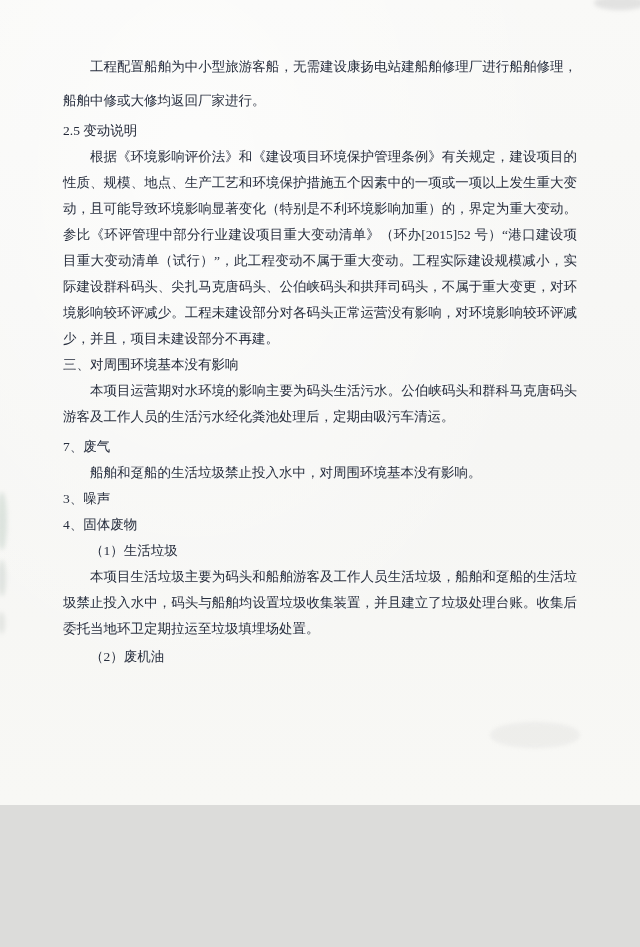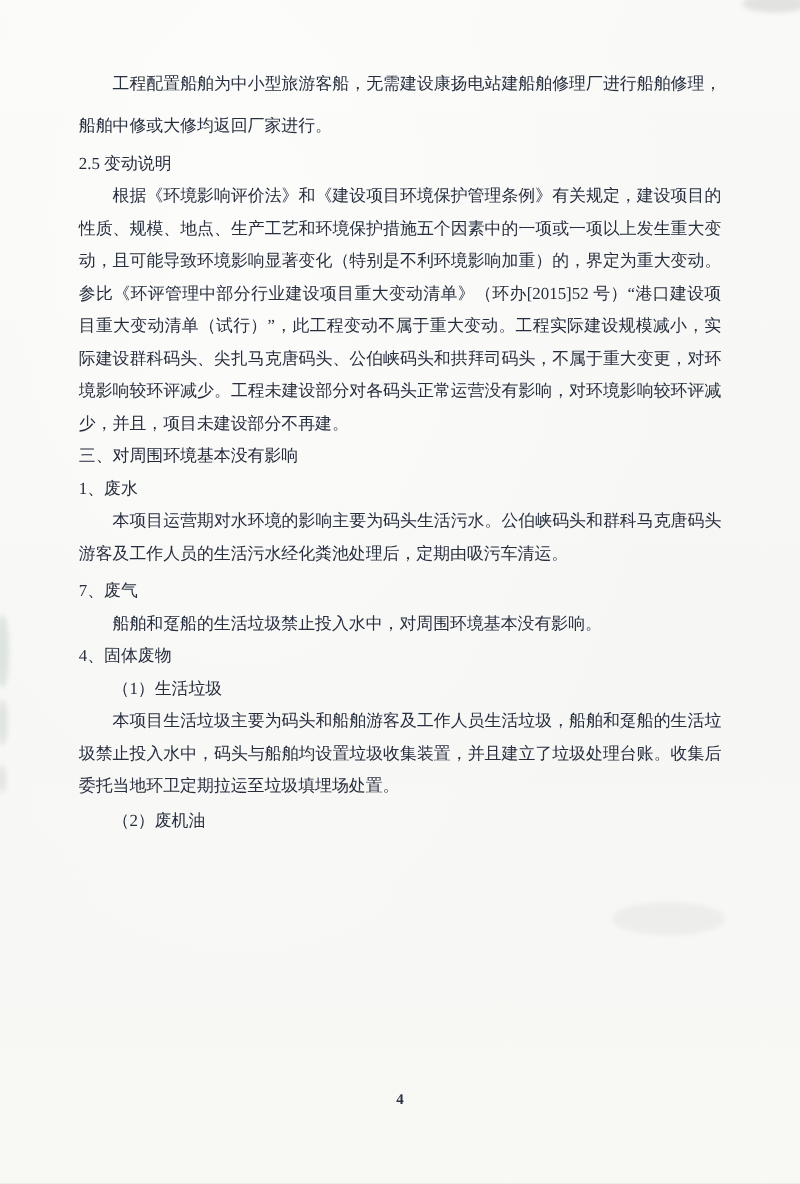--- a/index.html
+++ b/index.html
@@ -1,19 +1,19 @@
 <!DOCTYPE html>
 <html><head>
 <meta charset="utf-8">
 <style>
   html, body { margin: 0; padding: 0; background: #dcdcda; }
   .page {
     position: relative;
     width: 640px;
-    height: 947px;
+    height: 805px;
     margin: 0 auto;
     background:
       radial-gradient(ellipse at 30% 20%, rgba(255,255,255,0.6), rgba(255,255,255,0) 60%),
       linear-gradient(180deg, #f9f9f7 0%, #f6f6f4 55%, #f8f8f5 100%);
     overflow: hidden;
     font-family: "Liberation Serif", "DejaVu Serif", serif;
     color: #272e3e;
   }
   .content {
     position: absolute;
@@ -58,24 +58,24 @@
   <div class="smudge smudge-b"></div>
   <div class="smudge smudge-c"></div>
   <div class="smudge smudge-d"></div>
   <div class="smudge smudge-e"></div>
 
   <div class="content">
     <p class="para first-para">工程配置船舶为中小型旅游客船，无需建设康扬电站建船舶修理厂进行船舶修理，船舶中修或大修均返回厂家进行。</p>
     <div class="heading">2.5 变动说明</div>
     <p class="para">根据《环境影响评价法》和《建设项目环境保护管理条例》有关规定，建设项目的性质、规模、地点、生产工艺和环境保护措施五个因素中的一项或一项以上发生重大变动，且可能导致环境影响显著变化（特别是不利环境影响加重）的，界定为重大变动。参比《环评管理中部分行业建设项目重大变动清单》（环办[2015]52 号）“港口建设项目重大变动清单（试行）”，此工程变动不属于重大变动。工程实际建设规模减小，实际建设群科码头、尖扎马克唐码头、公伯峡码头和拱拜司码头，不属于重大变更，对环境影响较环评减少。工程未建设部分对各码头正常运营没有影响，对环境影响较环评减少，并且，项目未建设部分不再建。</p>
     <div class="heading">三、对周围环境基本没有影响</div>
-    <div class="item">1、废水</div>
     <p class="para">本项目运营期对水环境的影响主要为码头生活污水。公伯峡码头和群科马克唐码头游客及工作人员的生活污水经化粪池处理后，定期由吸污车清运。</p>
     <div class="item gap-4">7、废气</div>
     <p class="para">船舶和趸船的生活垃圾禁止投入水中，对周围环境基本没有影响。</p>
+    <div class="item">3、噪声</div>
     <div class="item">4、固体废物</div>
     <div class="subitem">（1）生活垃圾</div>
     <p class="para">本项目生活垃圾主要为码头和船舶游客及工作人员生活垃圾，船舶和趸船的生活垃圾禁止投入水中，码头与船舶均设置垃圾收集装置，并且建立了垃圾处理台账。收集后委托当地环卫定期拉运至垃圾填埋场处置。</p>
     <div class="subitem gap-3">（2）废机油</div>
   </div>
 
   <div class="page-num">4</div>
 
 </div>
 

